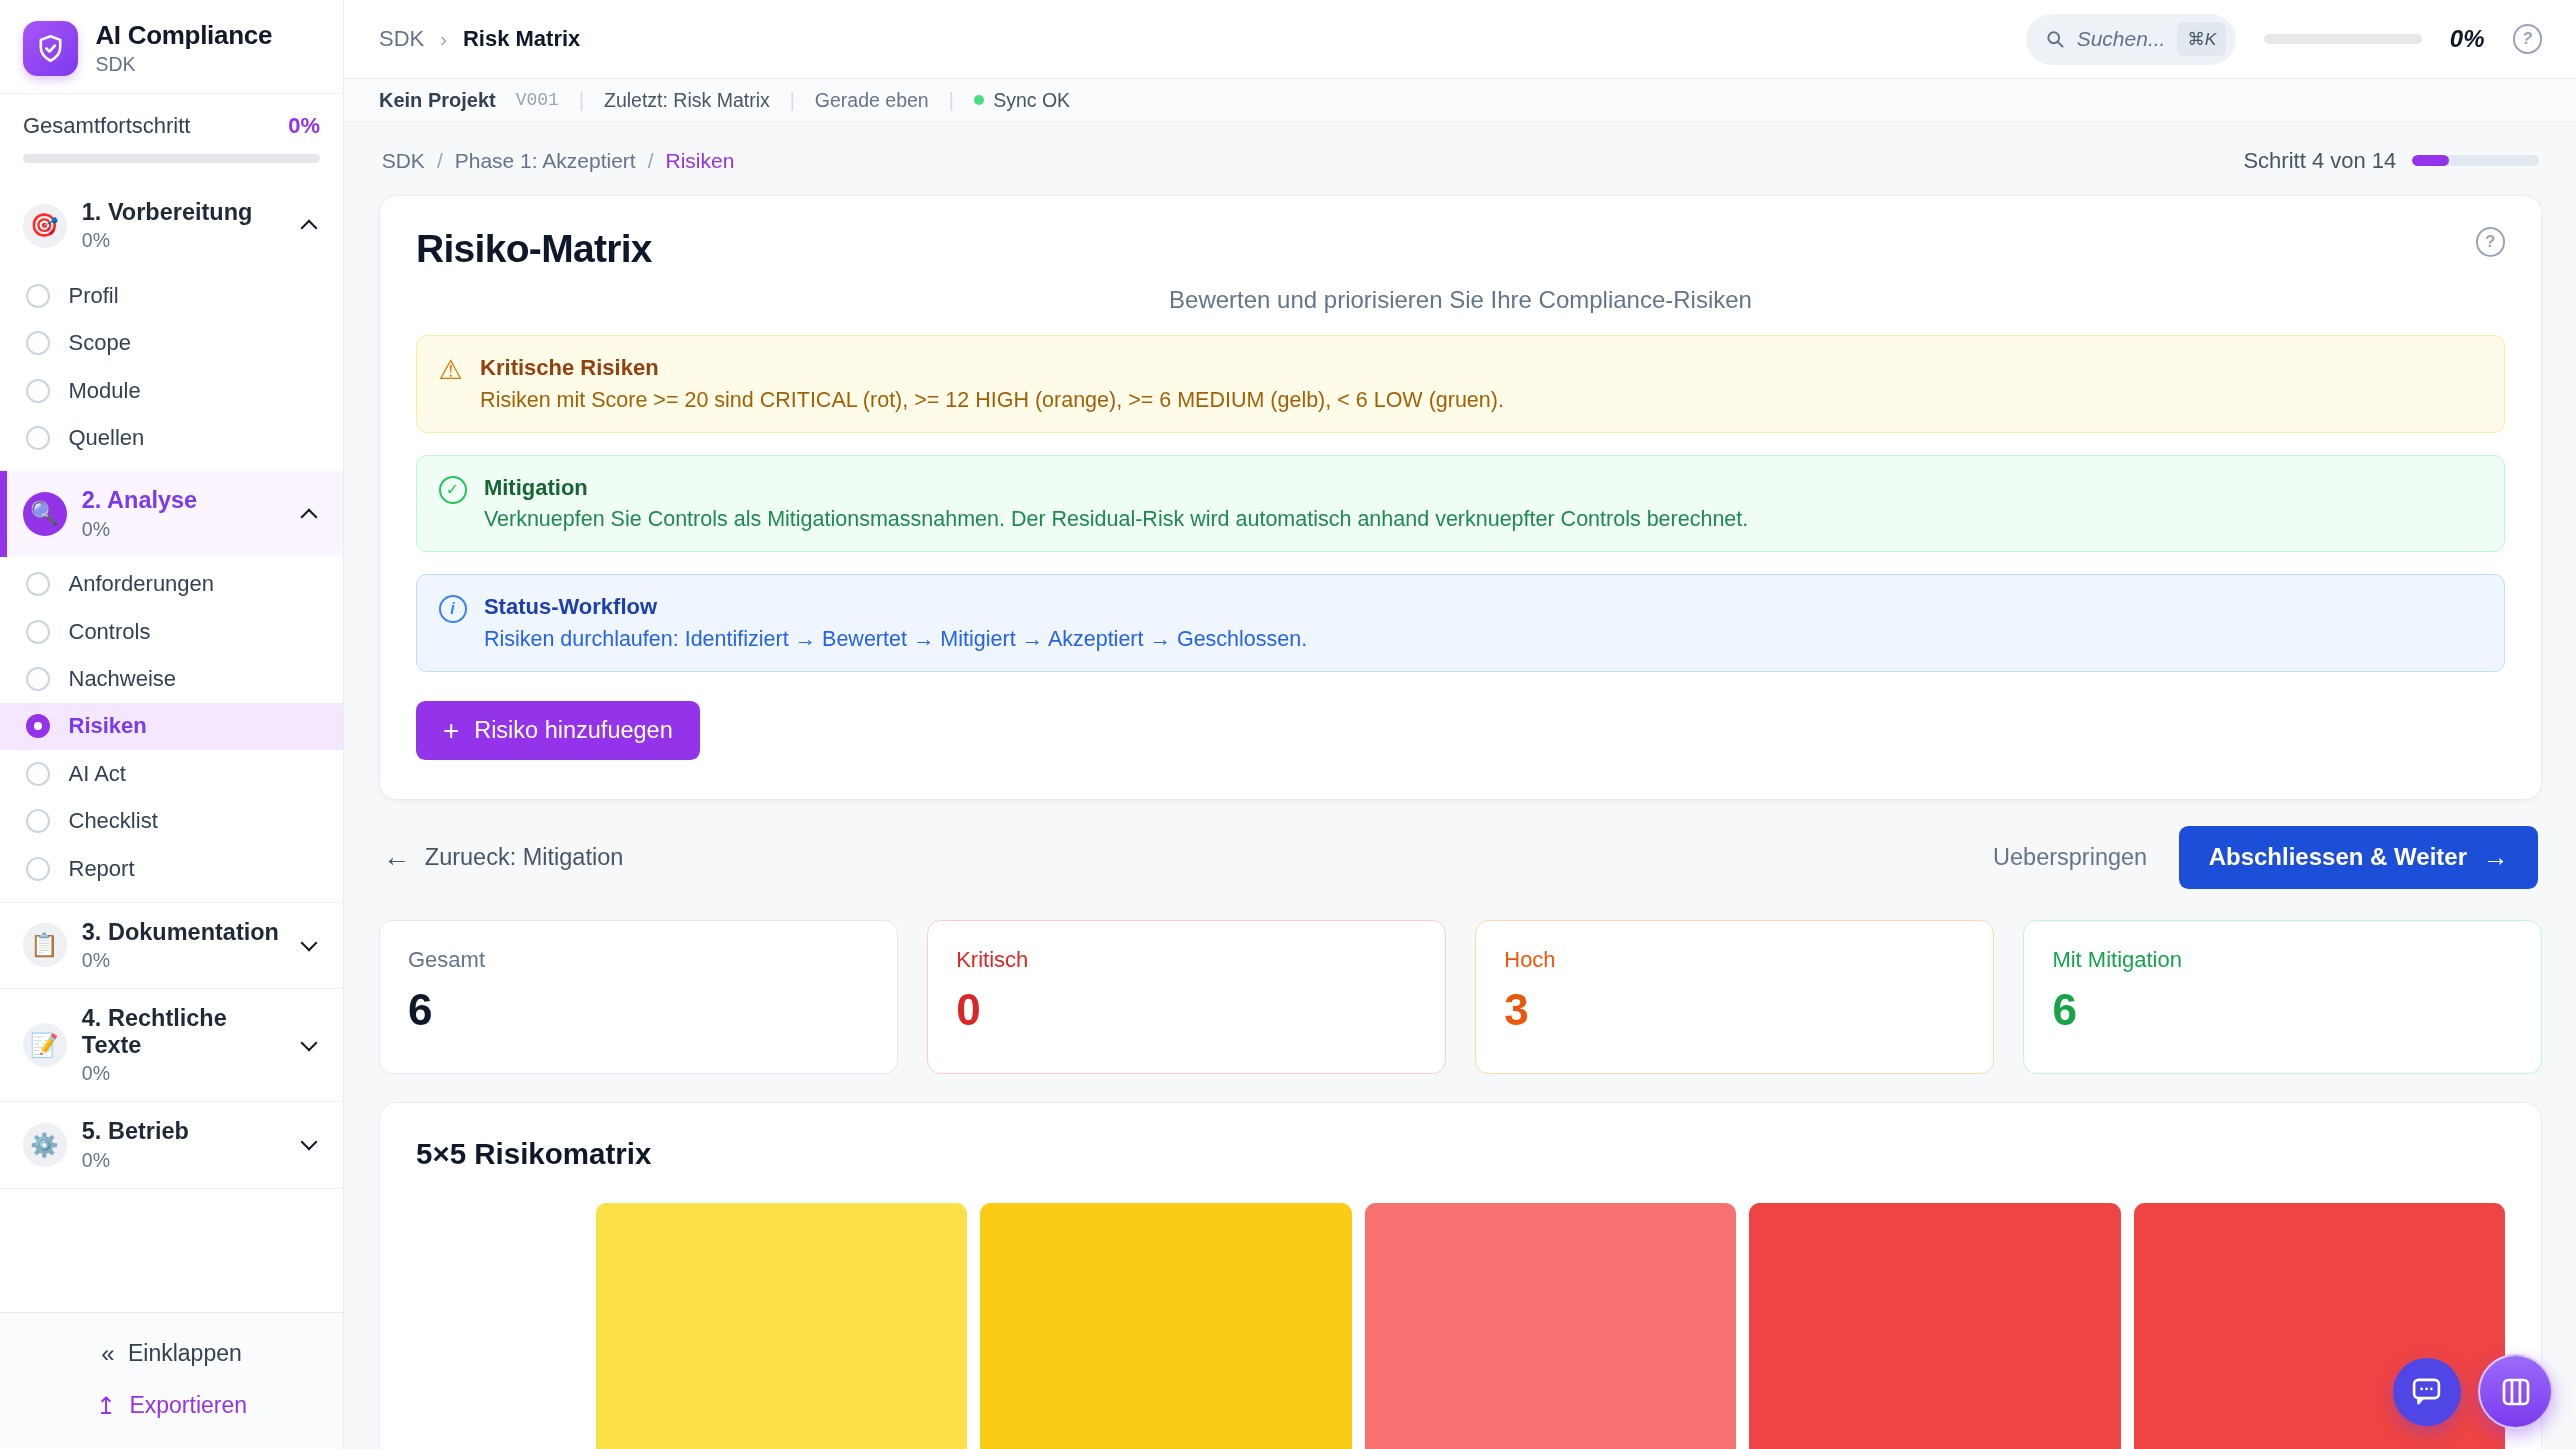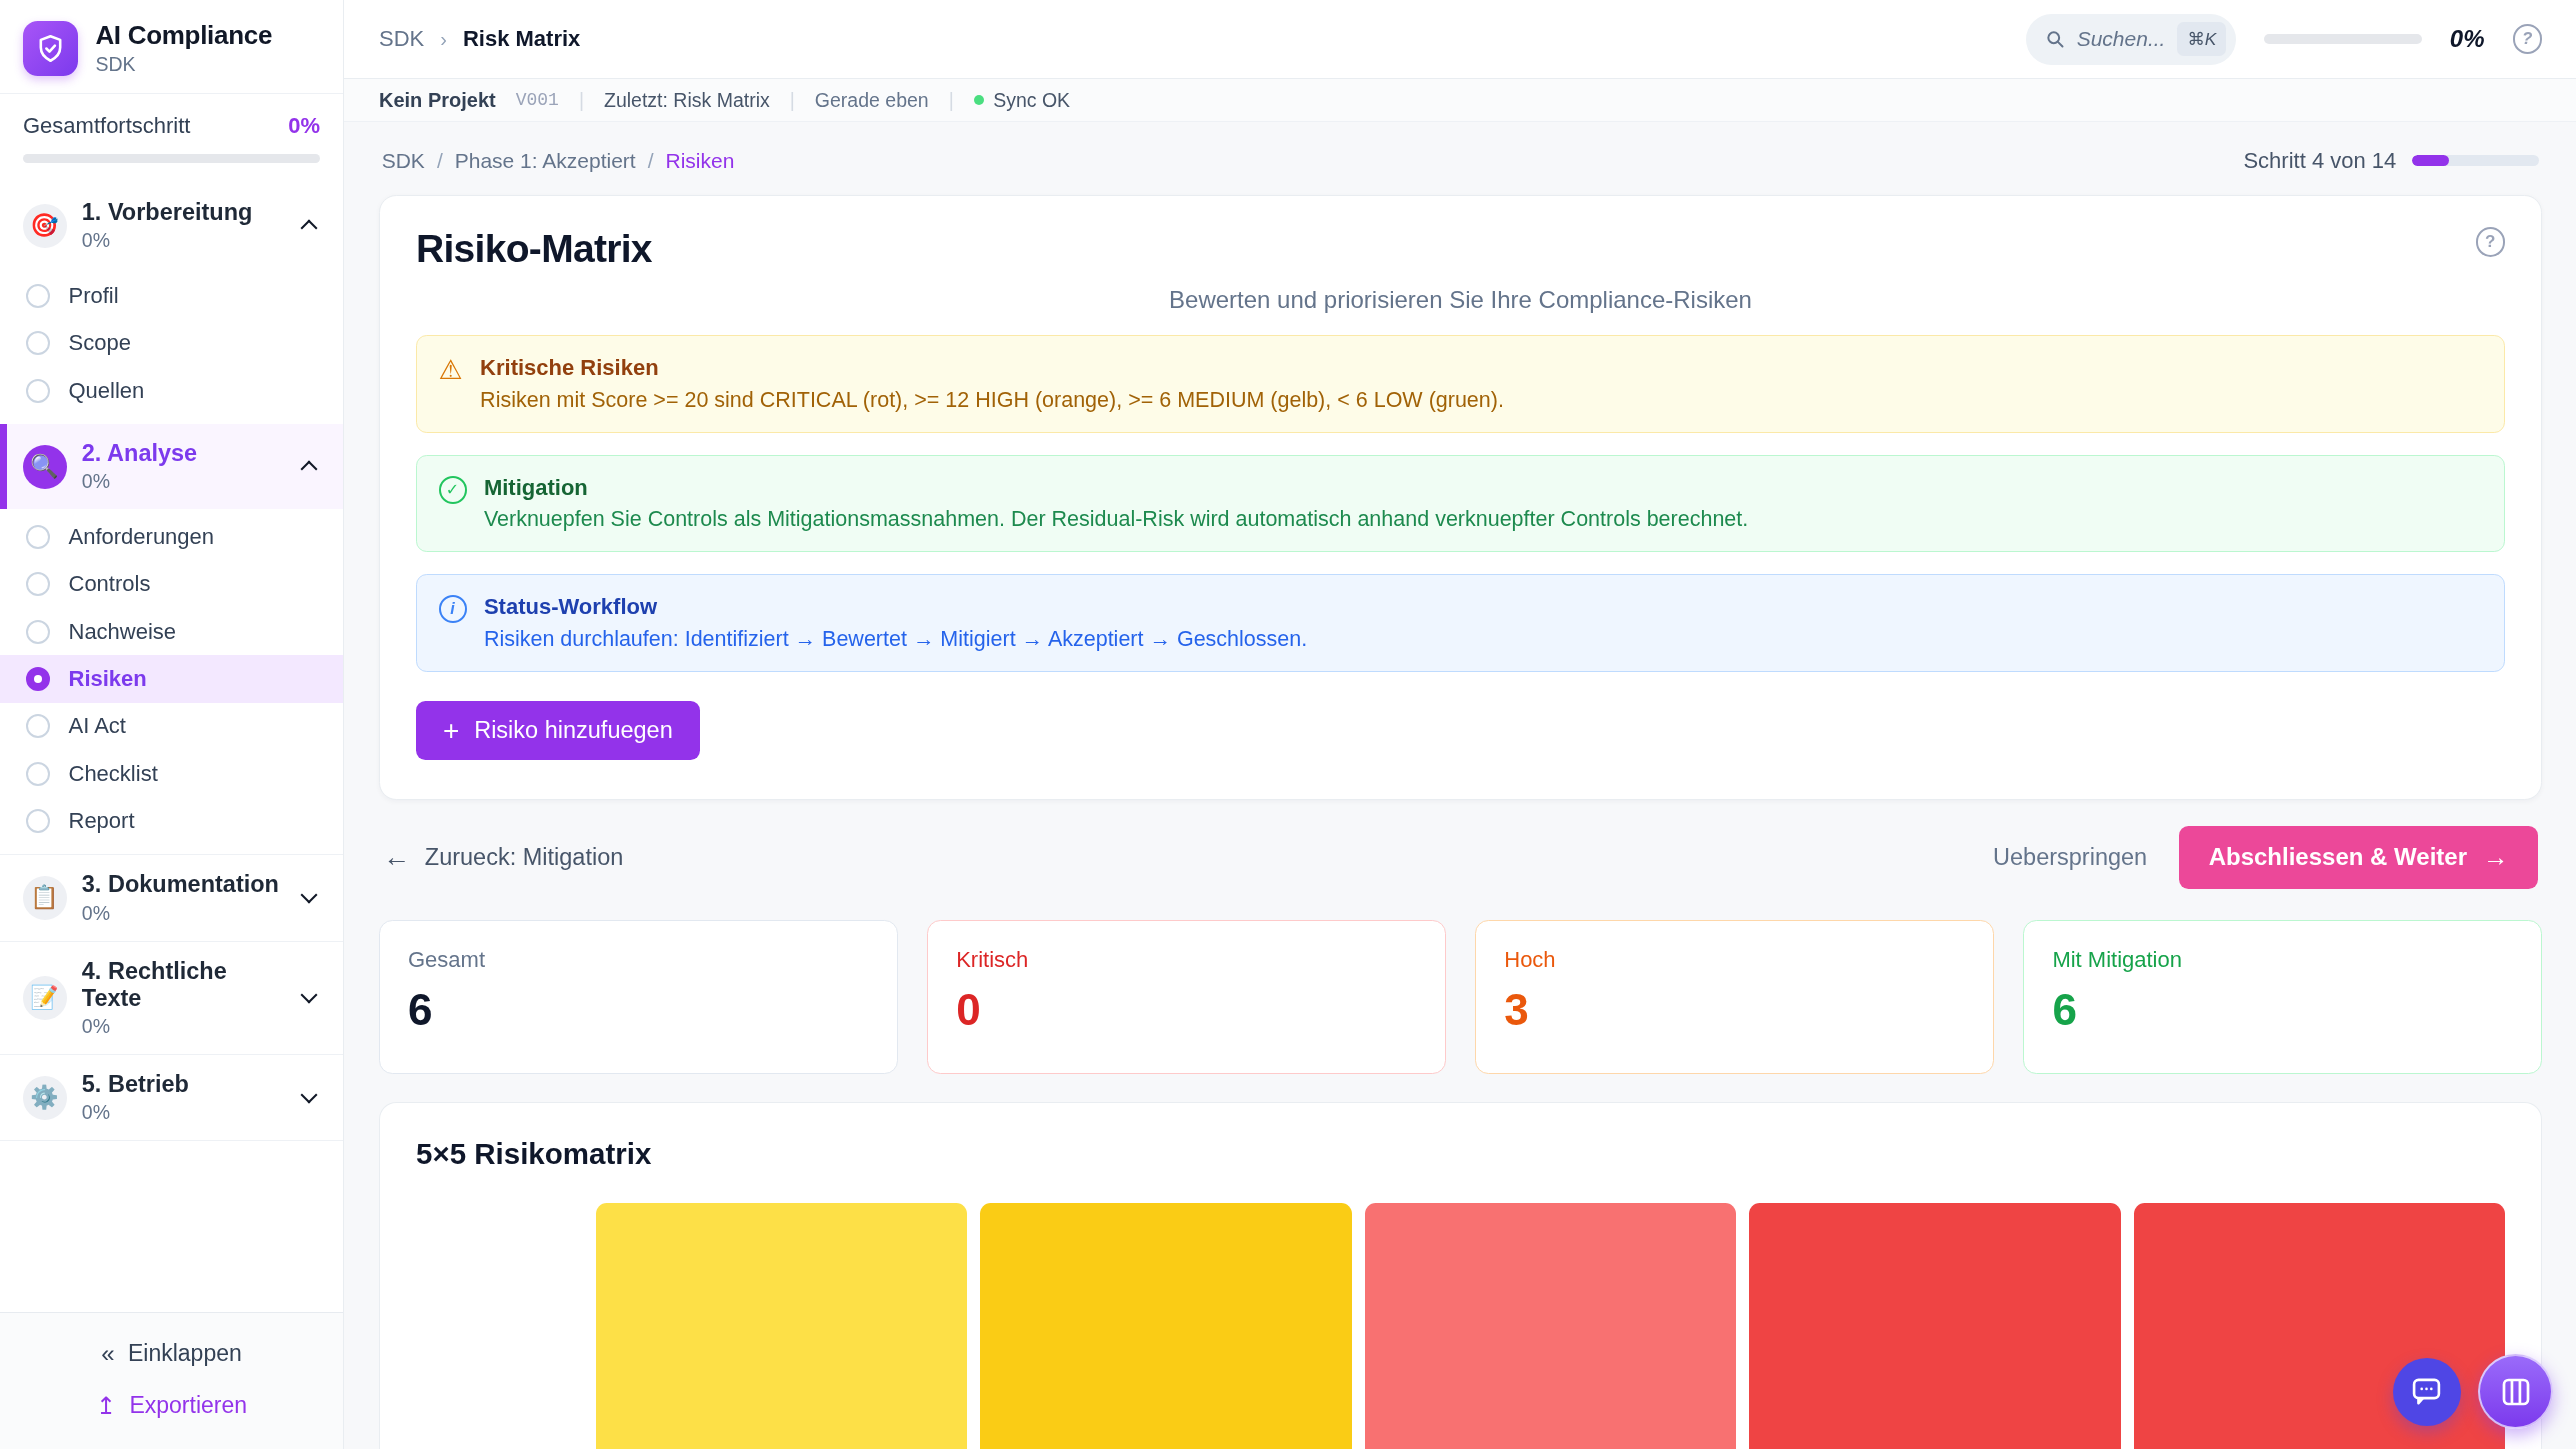--- a/index.html
+++ b/index.html
@@ -129,21 +129,21 @@
     background: #9333ea; color: #fff; border: none; border-radius: 9.4px;
     padding: 16px 27px; font-size: 23.5px; font-weight: 500; cursor: pointer; font-family: inherit; }
   .add-btn .plus { font-size: 28px; line-height: 0.9; font-weight: 400; }
 
   .navrow { display: flex; align-items: center; margin: 25.5px 4px 31px; }
   .back { display: flex; align-items: center; gap: 14.8px; color: #475569; font-size: 23.5px;
     background: none; border: none; cursor: pointer; font-family: inherit; }
   .back .arr { font-size: 27px; }
   .skip { margin-left: auto; margin-right: 32px; color: #64748b; font-size: 23.5px;
     background: none; border: none; cursor: pointer; font-family: inherit; }
-  .cta { display: flex; align-items: center; gap: 16px; background: #ec4899; color: #fff;
+  .cta { display: flex; align-items: center; gap: 16px; background: #1d4ed8; color: #fff;
     border: none; border-radius: 9.4px; padding: 17.4px 29.5px; font-size: 24px; font-weight: 700;
     cursor: pointer; font-family: inherit; }
   .cta .arr { font-size: 25.5px; font-weight: 400; }
 
   .stats { display: grid; grid-template-columns: repeat(4, 1fr); gap: 29.5px; }
   .stat { background: #fff; border: 1.3px solid #e2e8f0; border-radius: 13.4px; padding: 25.5px 28px 38px; }
   .stat .lbl { font-size: 22px; color: #64748b; }
   .stat .val { font-size: 44px; font-weight: 700; margin-top: 12px; color: #0f172a; }
 
   .matrix-card { margin-top: 28px; background: #fff; border: 1.3px solid #e9edf1; border-bottom: none;
@@ -200,20 +200,24 @@
           <span class="chev up"></span>
         </div>
         <div class="items">
           <div class="item">
             <span class="radio"></span>
             <span>Profil</span>
           </div>
           <div class="item">
             <span class="radio"></span>
             <span>Scope</span>
+          </div>
+          <div class="item">
+            <span class="radio"></span>
+            <span>Module</span>
           </div>
           <div class="item">
             <span class="radio"></span>
             <span>Quellen</span>
           </div>
         </div>
       </div>
 
       <div class="sec-block">
         <div class="sec-head active">

